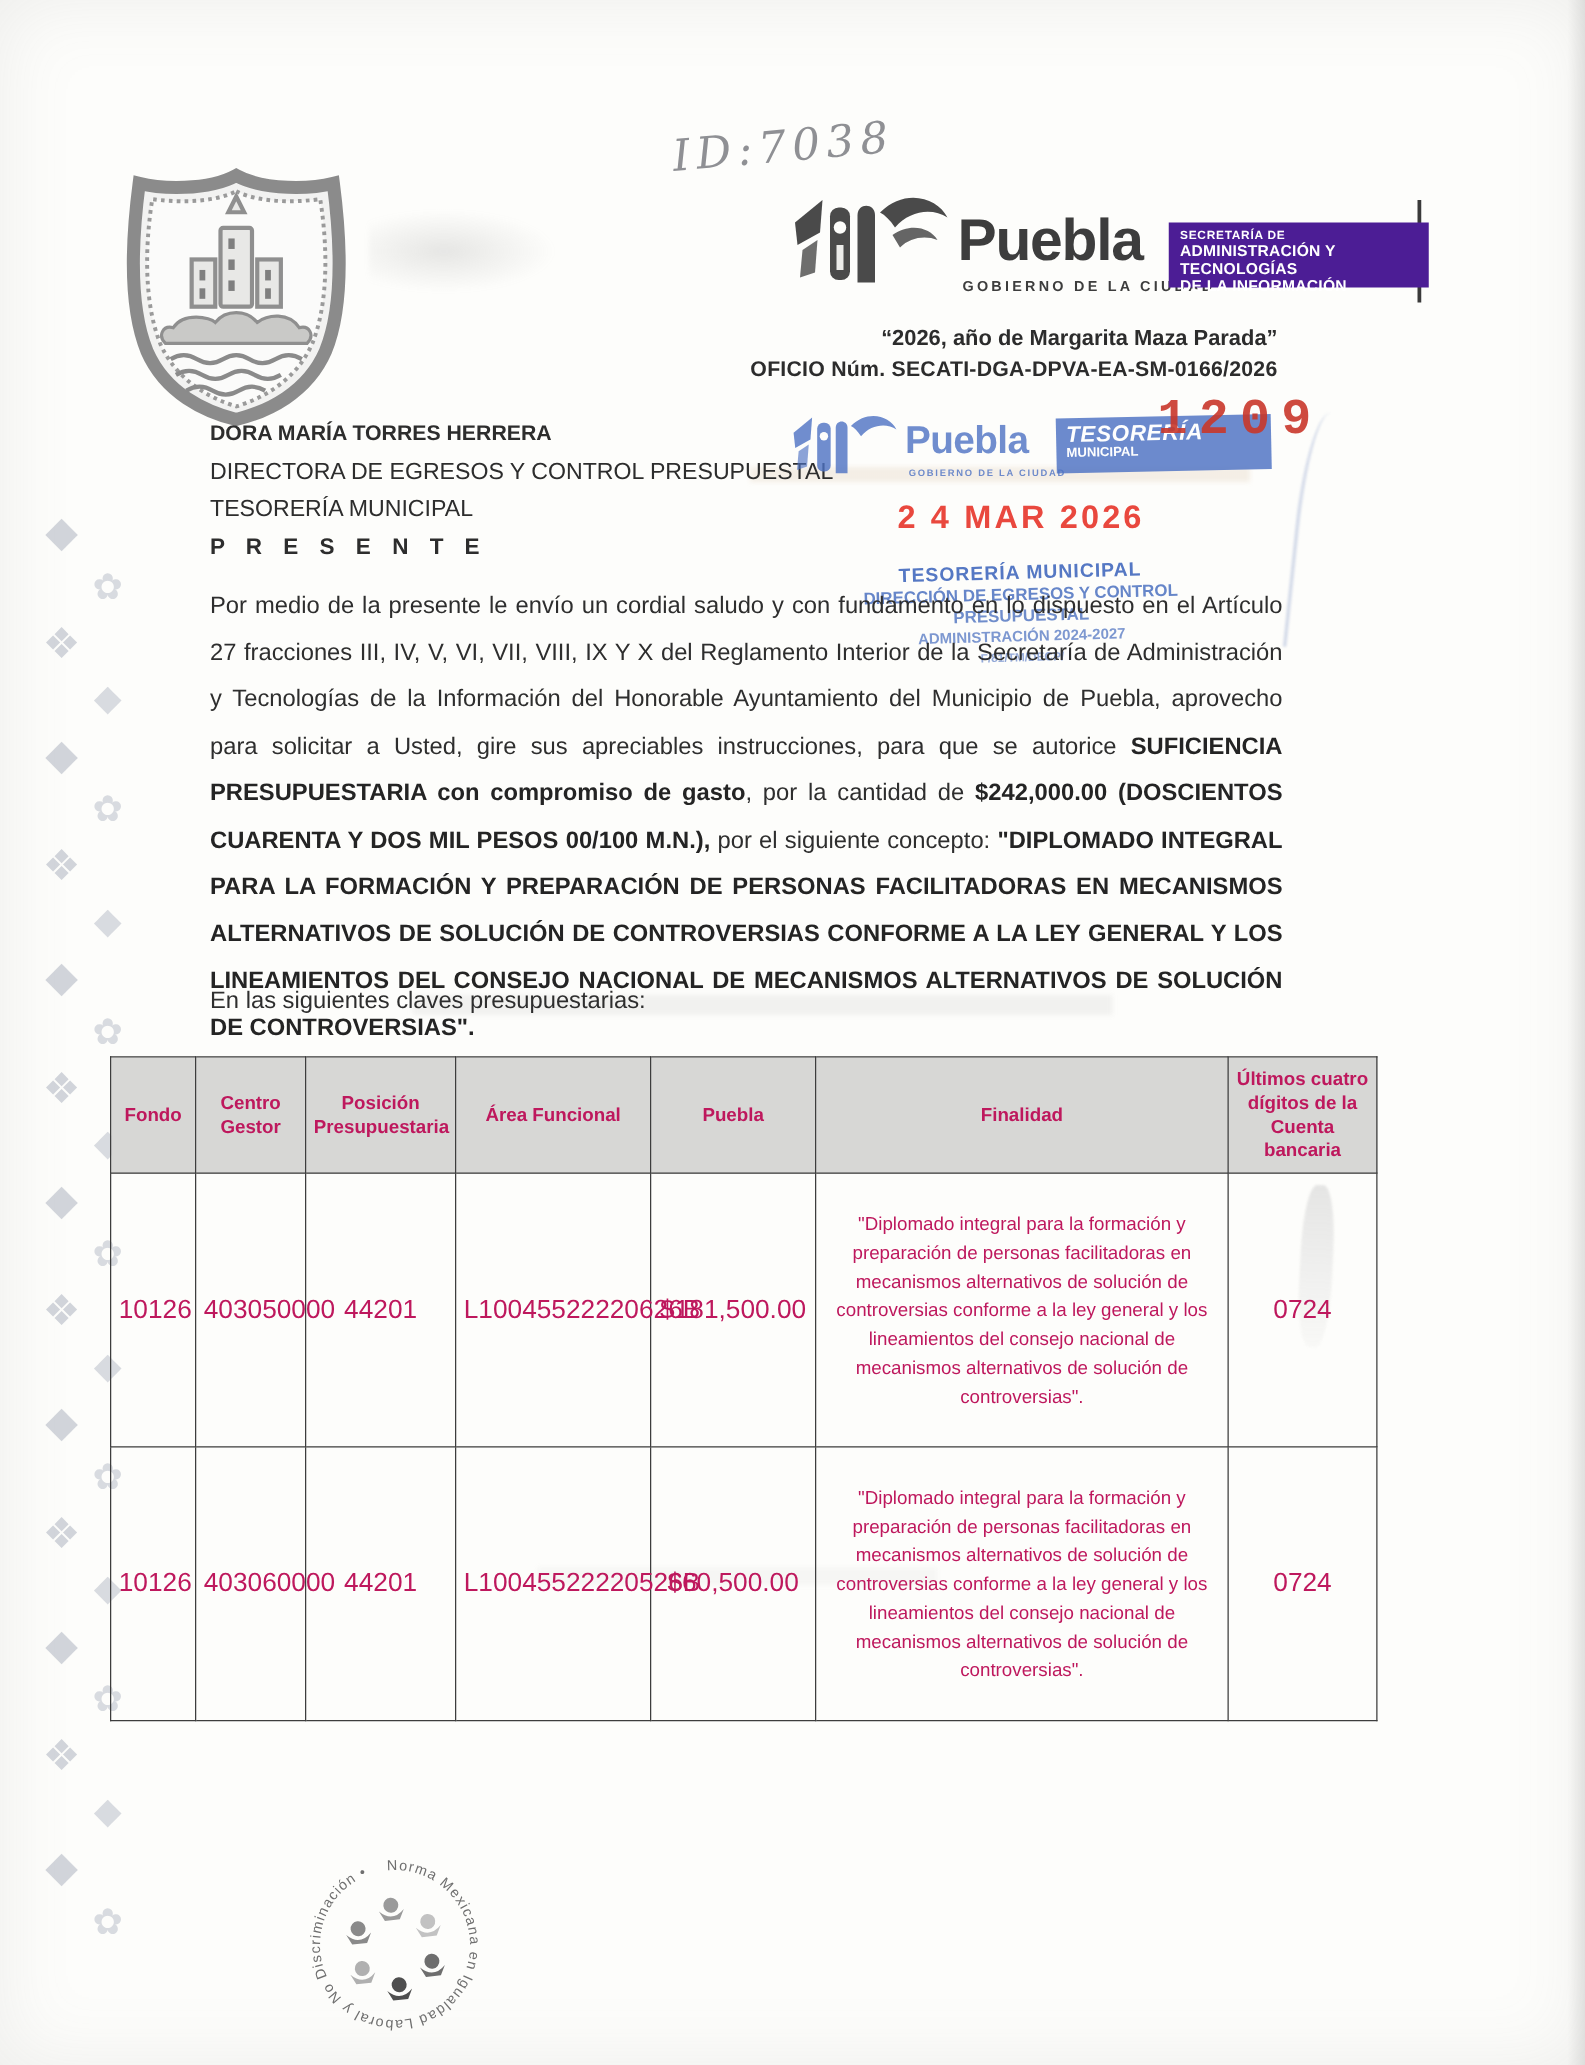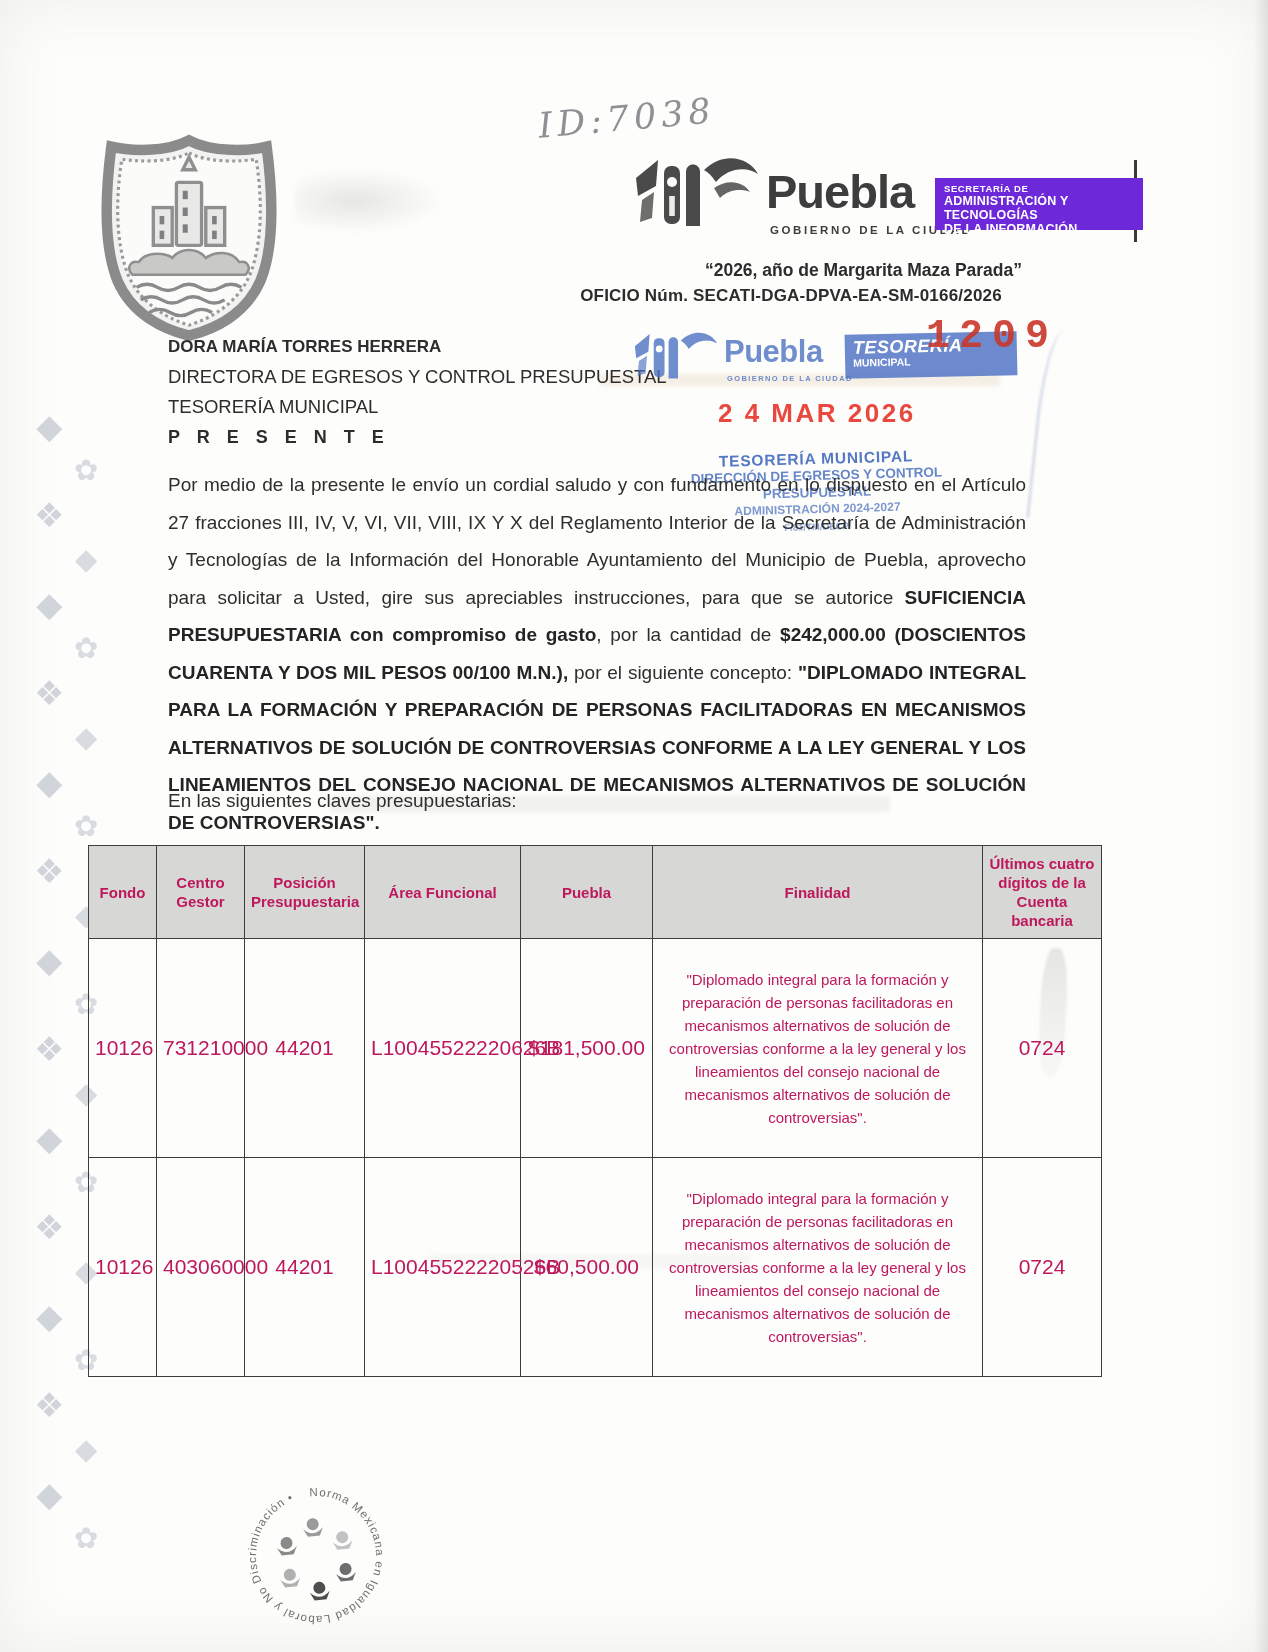--- a/index.html
+++ b/index.html
@@ -21,26 +21,26 @@
 
   
   .handwritten{left:538px;top:98px;font-family:"DejaVu Serif",serif;font-style:italic;
     font-size:35px;color:#8f9094;letter-spacing:5px;transform:rotate(-5deg);font-weight:300;}
 
   
   .brand-icons{left:628px;top:148px;}
   .brand-word{left:766px;top:164px;font-size:47px;font-weight:800;letter-spacing:-1px;color:#3d3d3d;}
   .brand-tag{left:770px;top:224px;font-size:11.5px;font-weight:700;letter-spacing:2.6px;color:#3d3d3d;}
   .brand-divider{left:1134px;top:160px;width:3px;height:82px;background:#3a3a3a;}
-  .sec-badge{left:935px;top:178px;width:208px;height:52px;background:#6d28d9;color:#fff;
+  .sec-badge{left:935px;top:178px;width:208px;height:52px;background:#4c1d95;color:#fff;
     padding:5px 9px 0 9px;box-sizing:border-box;}
   .sec-badge .l1{font-size:9.5px;letter-spacing:.6px;font-weight:600;}
   .sec-badge .l2{font-size:12.5px;font-weight:800;letter-spacing:.2px;line-height:14px;}
   .year-line{left:560px;top:260px;width:462px;text-align:right;font-size:17.5px;font-weight:700;color:#2c2c2c;}
-  .oficio-line{left:560px;top:286px;width:462px;text-align:center;font-size:17px;font-weight:700;color:#2c2c2c;letter-spacing:.2px;}
+  .oficio-line{left:560px;top:286px;width:462px;text-align:right;font-size:17px;font-weight:700;color:#2c2c2c;letter-spacing:.2px;}
 
   
   .recipient{left:168px;top:332px;line-height:30px;font-size:18.5px;color:#2d2d2d;}
   .recipient .name{font-weight:800;font-size:17px;}
   .recipient .salut{font-weight:800;letter-spacing:6px;font-size:18px;}
 
   
   .stamp-blue{color:#4d72c4;}
   .st-icons{left:628px;top:326px;opacity:.8;}
   .st-word{left:724px;top:334px;font-size:31px;font-weight:800;letter-spacing:-.5px;opacity:.8;}
@@ -216,21 +216,21 @@
       <th>Fondo</th>
       <th>Centro Gestor</th>
       <th>Posición Presupuestaria</th>
       <th>Área Funcional</th>
       <th>Puebla</th>
       <th>Finalidad</th>
       <th>Últimos cuatro dígitos de la Cuenta bancaria</th>
     </tr>
     <tr>
       <td>10126</td>
-      <td>731210000</td>
+      <td>403050000</td>
       <td>44201</td>
       <td>L10045522220626B</td>
       <td>$181,500.00</td>
       <td class="finalidad">"Diplomado integral para la formación y preparación de personas facilitadoras en mecanismos alternativos de solución de controversias conforme a la ley general y los lineamientos del consejo nacional de mecanismos alternativos de solución de controversias".</td>
       <td>0724</td>
     </tr>
     <tr>
       <td>10126</td>
       <td>403060000</td>
       <td>44201</td>

